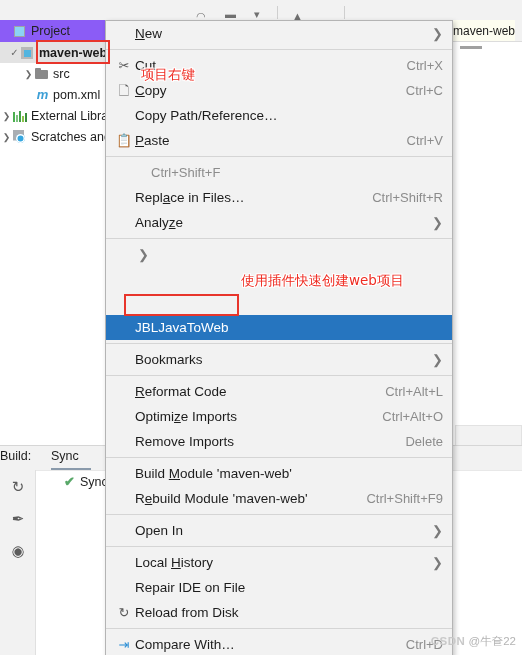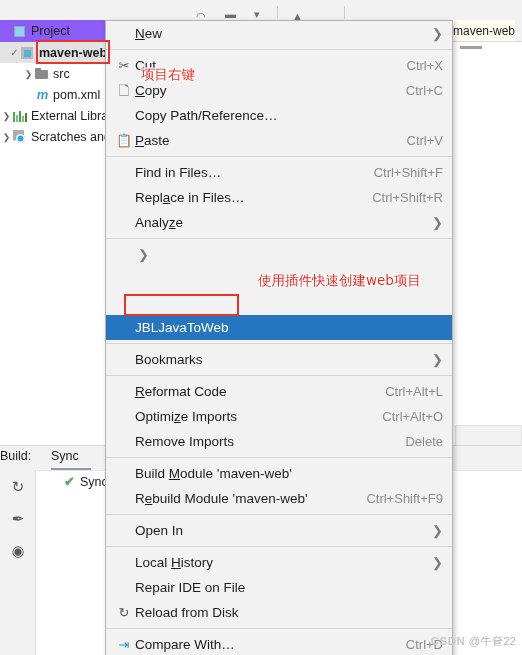--- a/index.html
+++ b/index.html
@@ -519,21 +519,20 @@
     <div class="mi">
       <span class="mico">📋</span>
       <span class="mtext"><span class="u">P</span>aste</span>
       <span class="macc">Ctrl+V</span>
     </div>
     <div class="msep"></div>
 
 
     <div class="mi">
       <span class="mico"></span>
-      <span class="mtext">Find in Files…</span>
       <span class="macc">Ctrl+Shift+F</span>
     </div>
 
     <div class="mi">
       <span class="mico"></span>
       <span class="mtext">Repl<span class="u">a</span>ce in Files…</span>
       <span class="macc">Ctrl+Shift+R</span>
     </div>
 
     <div class="mi">
@@ -622,21 +621,21 @@
 
     <div class="mi">
       <span class="mico" style="color:#2c8fd6;">⇥</span>
       <span class="mtext">Compare With…</span>
       <span class="macc">Ctrl+D</span>
     </div>
   </div>
 
   <div class="redbox" style="left:36px; top:40px; width:74px; height:24px;"></div>
   <div class="redtext" style="left:113px; top:66px;">项目右键</div>
-  <div class="redtext" style="left:230px; top:272px;">使用插件快速创建web项目</div>
+  <div class="redtext" style="left:213px; top:272px;">使用插件快速创建web项目</div>
   <div class="redbox" style="left:124px; top:294px; width:115px; height:22px;"></div>
 
   <div class="watermark">
     <span class="wm-logo">CSDN</span>
     <span>@牛奆22</span>
   </div>
 
 </div>
 
 </body></html>

